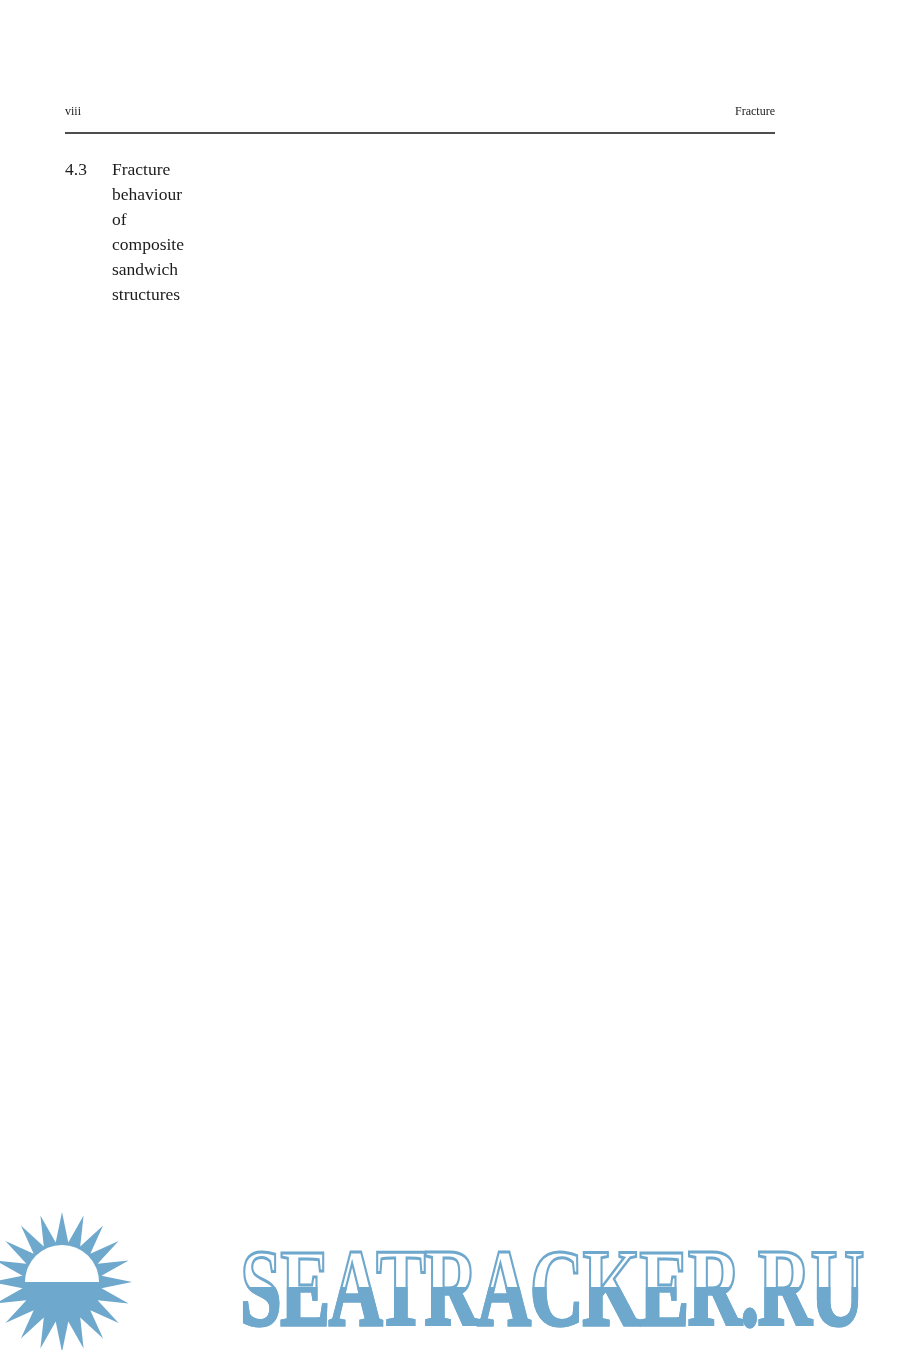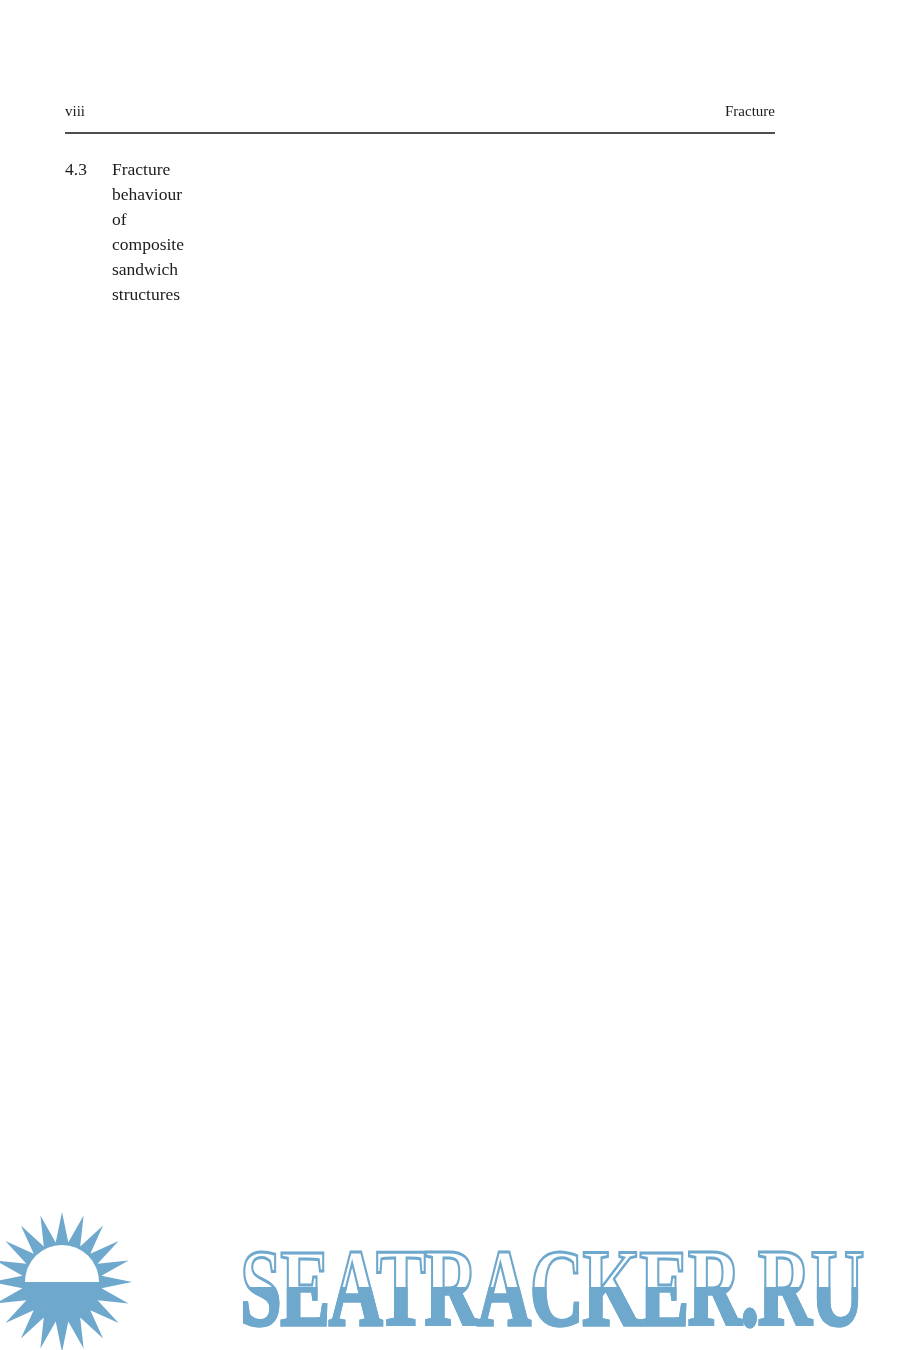--- a/index.html
+++ b/index.html
@@ -8,21 +8,21 @@
     width:900px;height:1350px;
     background:#ffffff;
     font-family:"Liberation Serif", serif;
     color:#1c1c1c;
     overflow:hidden;
   }
   
   .running-head{
     position:absolute;left:65px;top:101px;width:710px;
     display:flex;justify-content:space-between;
-    font-size:15px;line-height:20px;
+    font-size:12px;line-height:20px;
   }
   .head-rule{
     position:absolute;left:65px;top:132px;width:710px;height:2px;
     background:#4d4d4d;
   }
   
   .toc{
     position:absolute;left:65px;top:157px;width:710px;
     font-size:17.5px;line-height:25px;
   }

